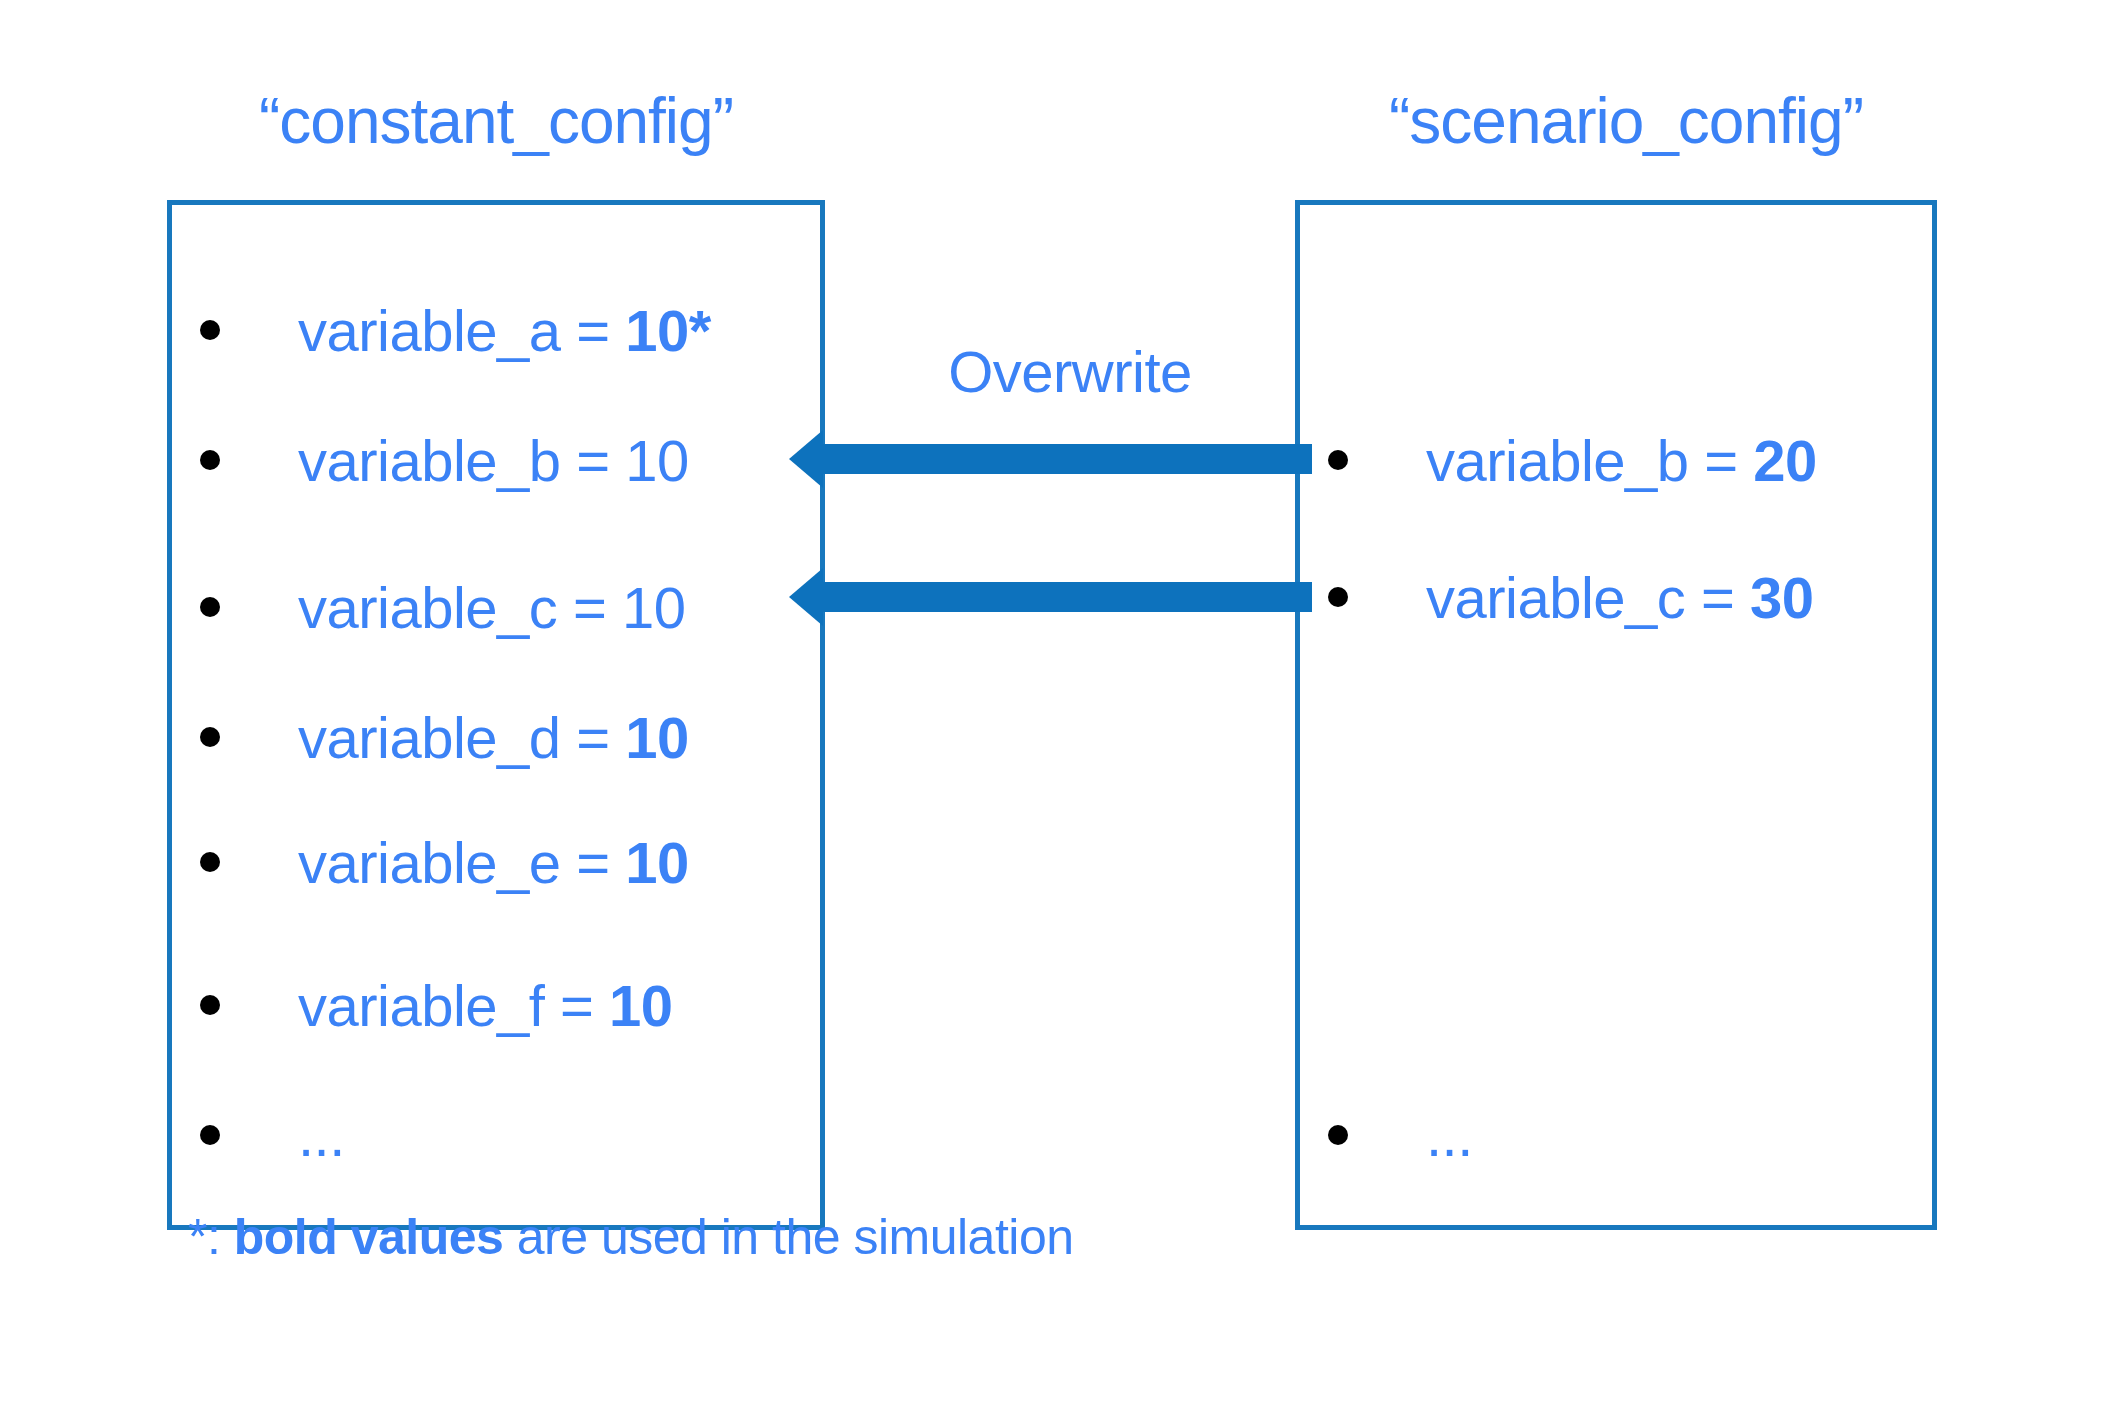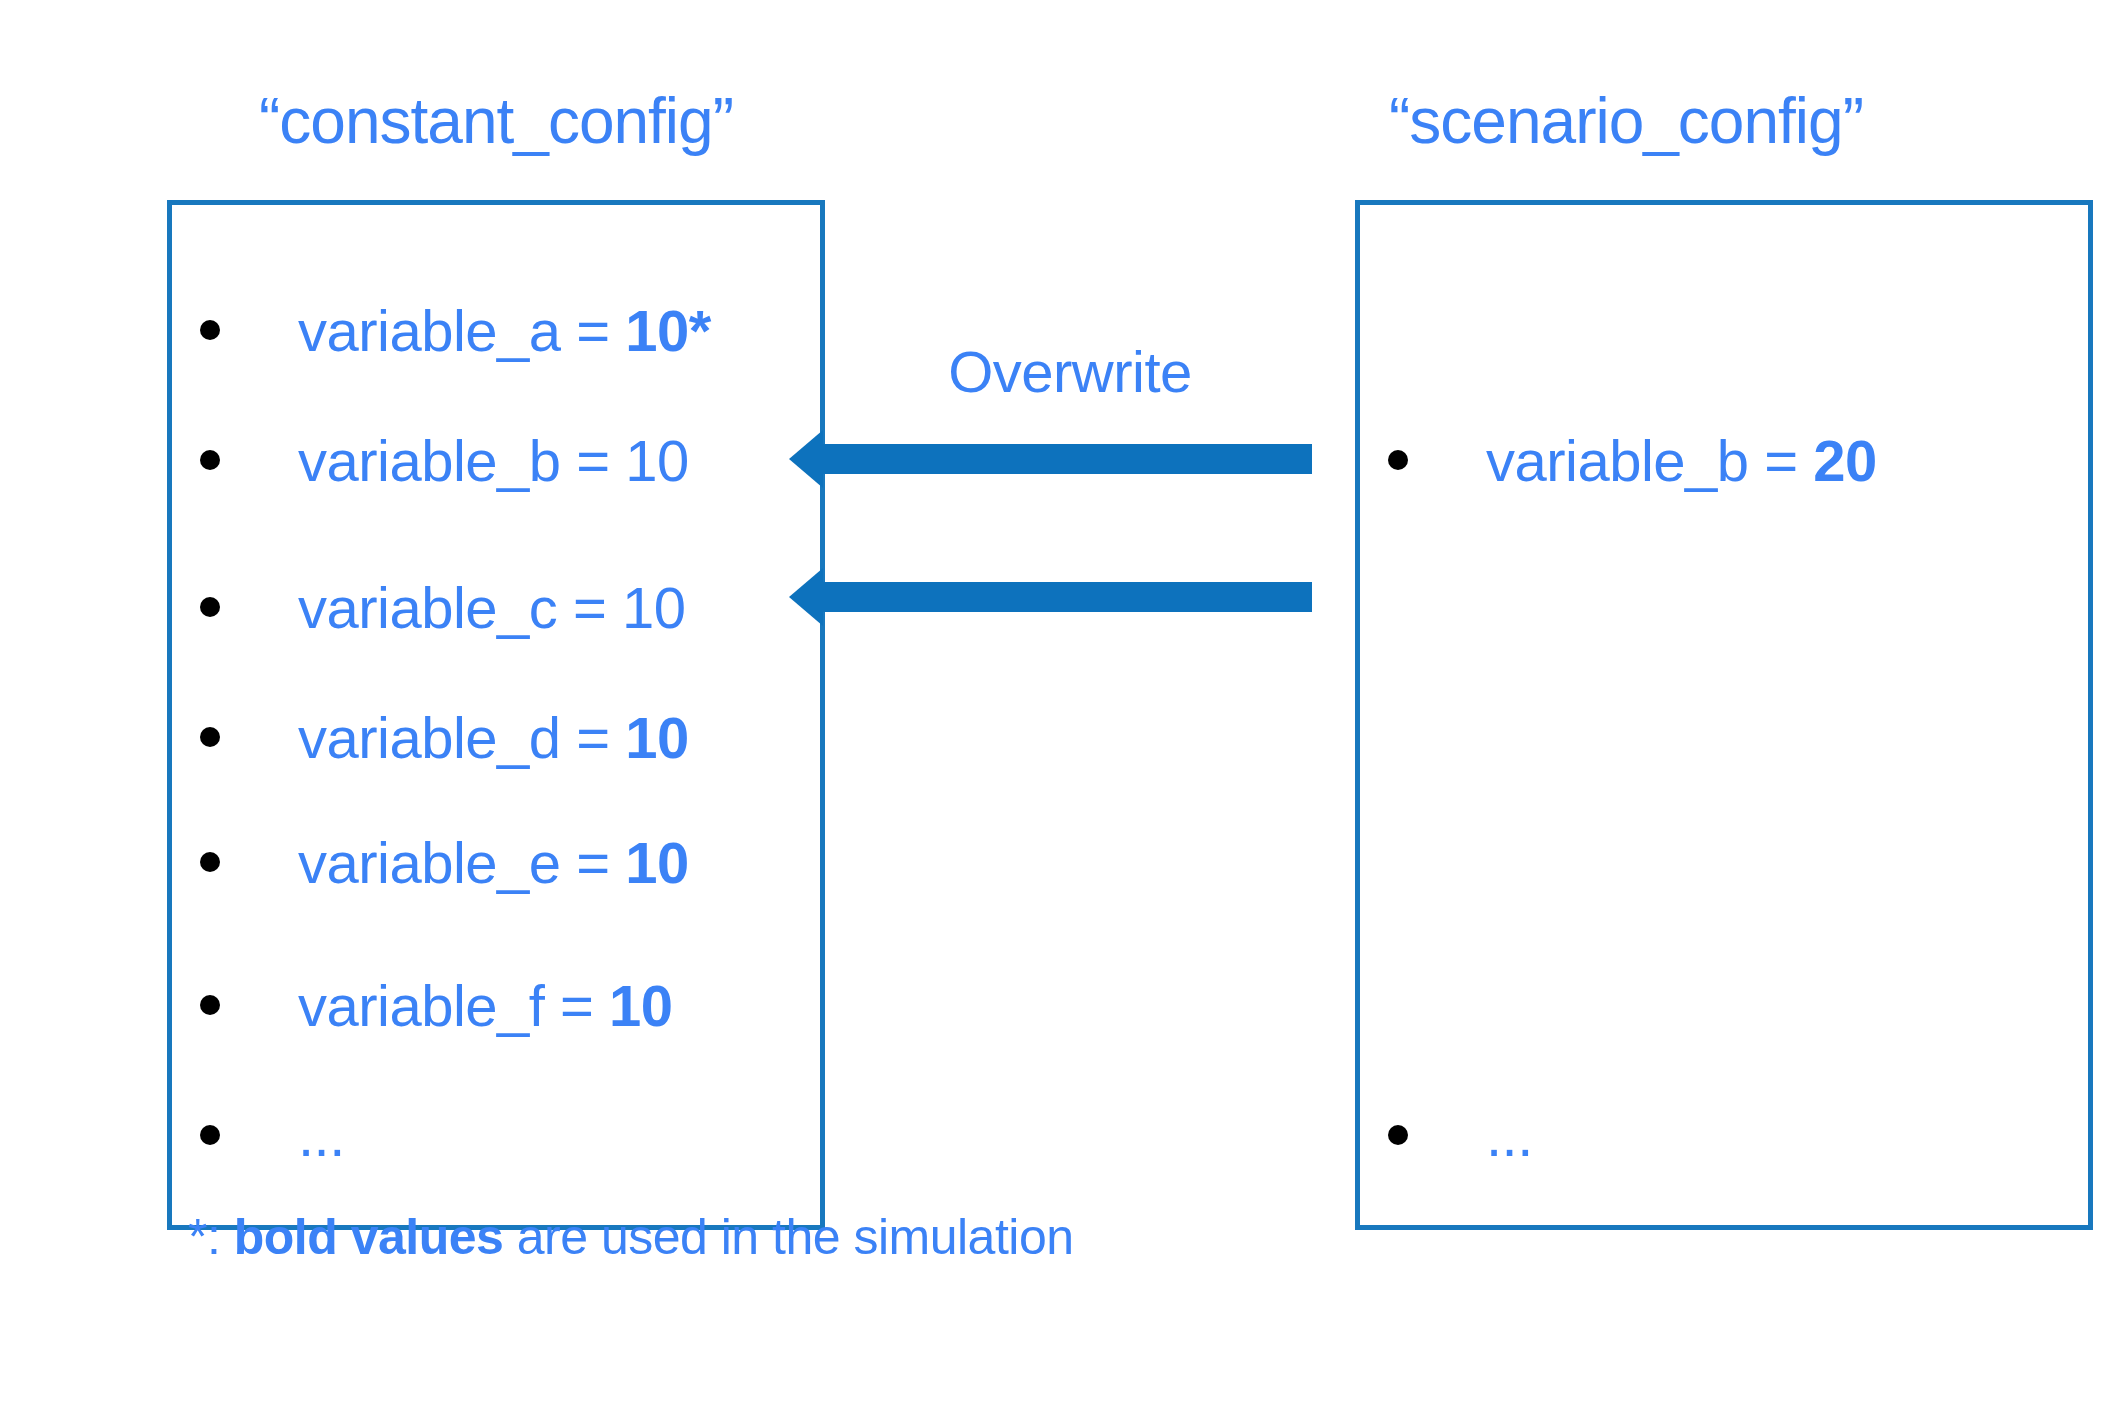--- a/index.html
+++ b/index.html
@@ -118,25 +118,29 @@
     <div class="row" style="top:755px">
       <span class="bullet"></span>
       <span class="txt"><span>variable_f = </span><span class="val" data-bold="true">10</span></span>
     </div>
     <div class="row" style="top:885px">
       <span class="bullet"></span>
       <span class="txt"><span>...</span><span class="val" data-bold="false"></span></span>
     </div>
   </div>
 
-  <div class="config-box" style="left:1355px;width:738px;padding-left:20px;">
+  <div class="config-box" style="left:1295px;width:642px;padding-left:20px;">
 
     <div class="row" style="top:210px">
       <span class="bullet"></span>
       <span class="txt"><span>variable_b = </span><span class="val" data-bold="true">20</span></span>
+    </div>
+    <div class="row" style="top:347px">
+      <span class="bullet"></span>
+      <span class="txt"><span>variable_c = </span><span class="val" data-bold="true">30</span></span>
     </div>
     <div class="row" style="top:885px">
       <span class="bullet"></span>
       <span class="txt"><span>...</span><span class="val" data-bold="false"></span></span>
     </div>
   </div>
 
   <div class="overwrite-label">Overwrite</div>
 
   <div class="arrow-body" style="left:822px;top:444px;width:490px;"></div>

